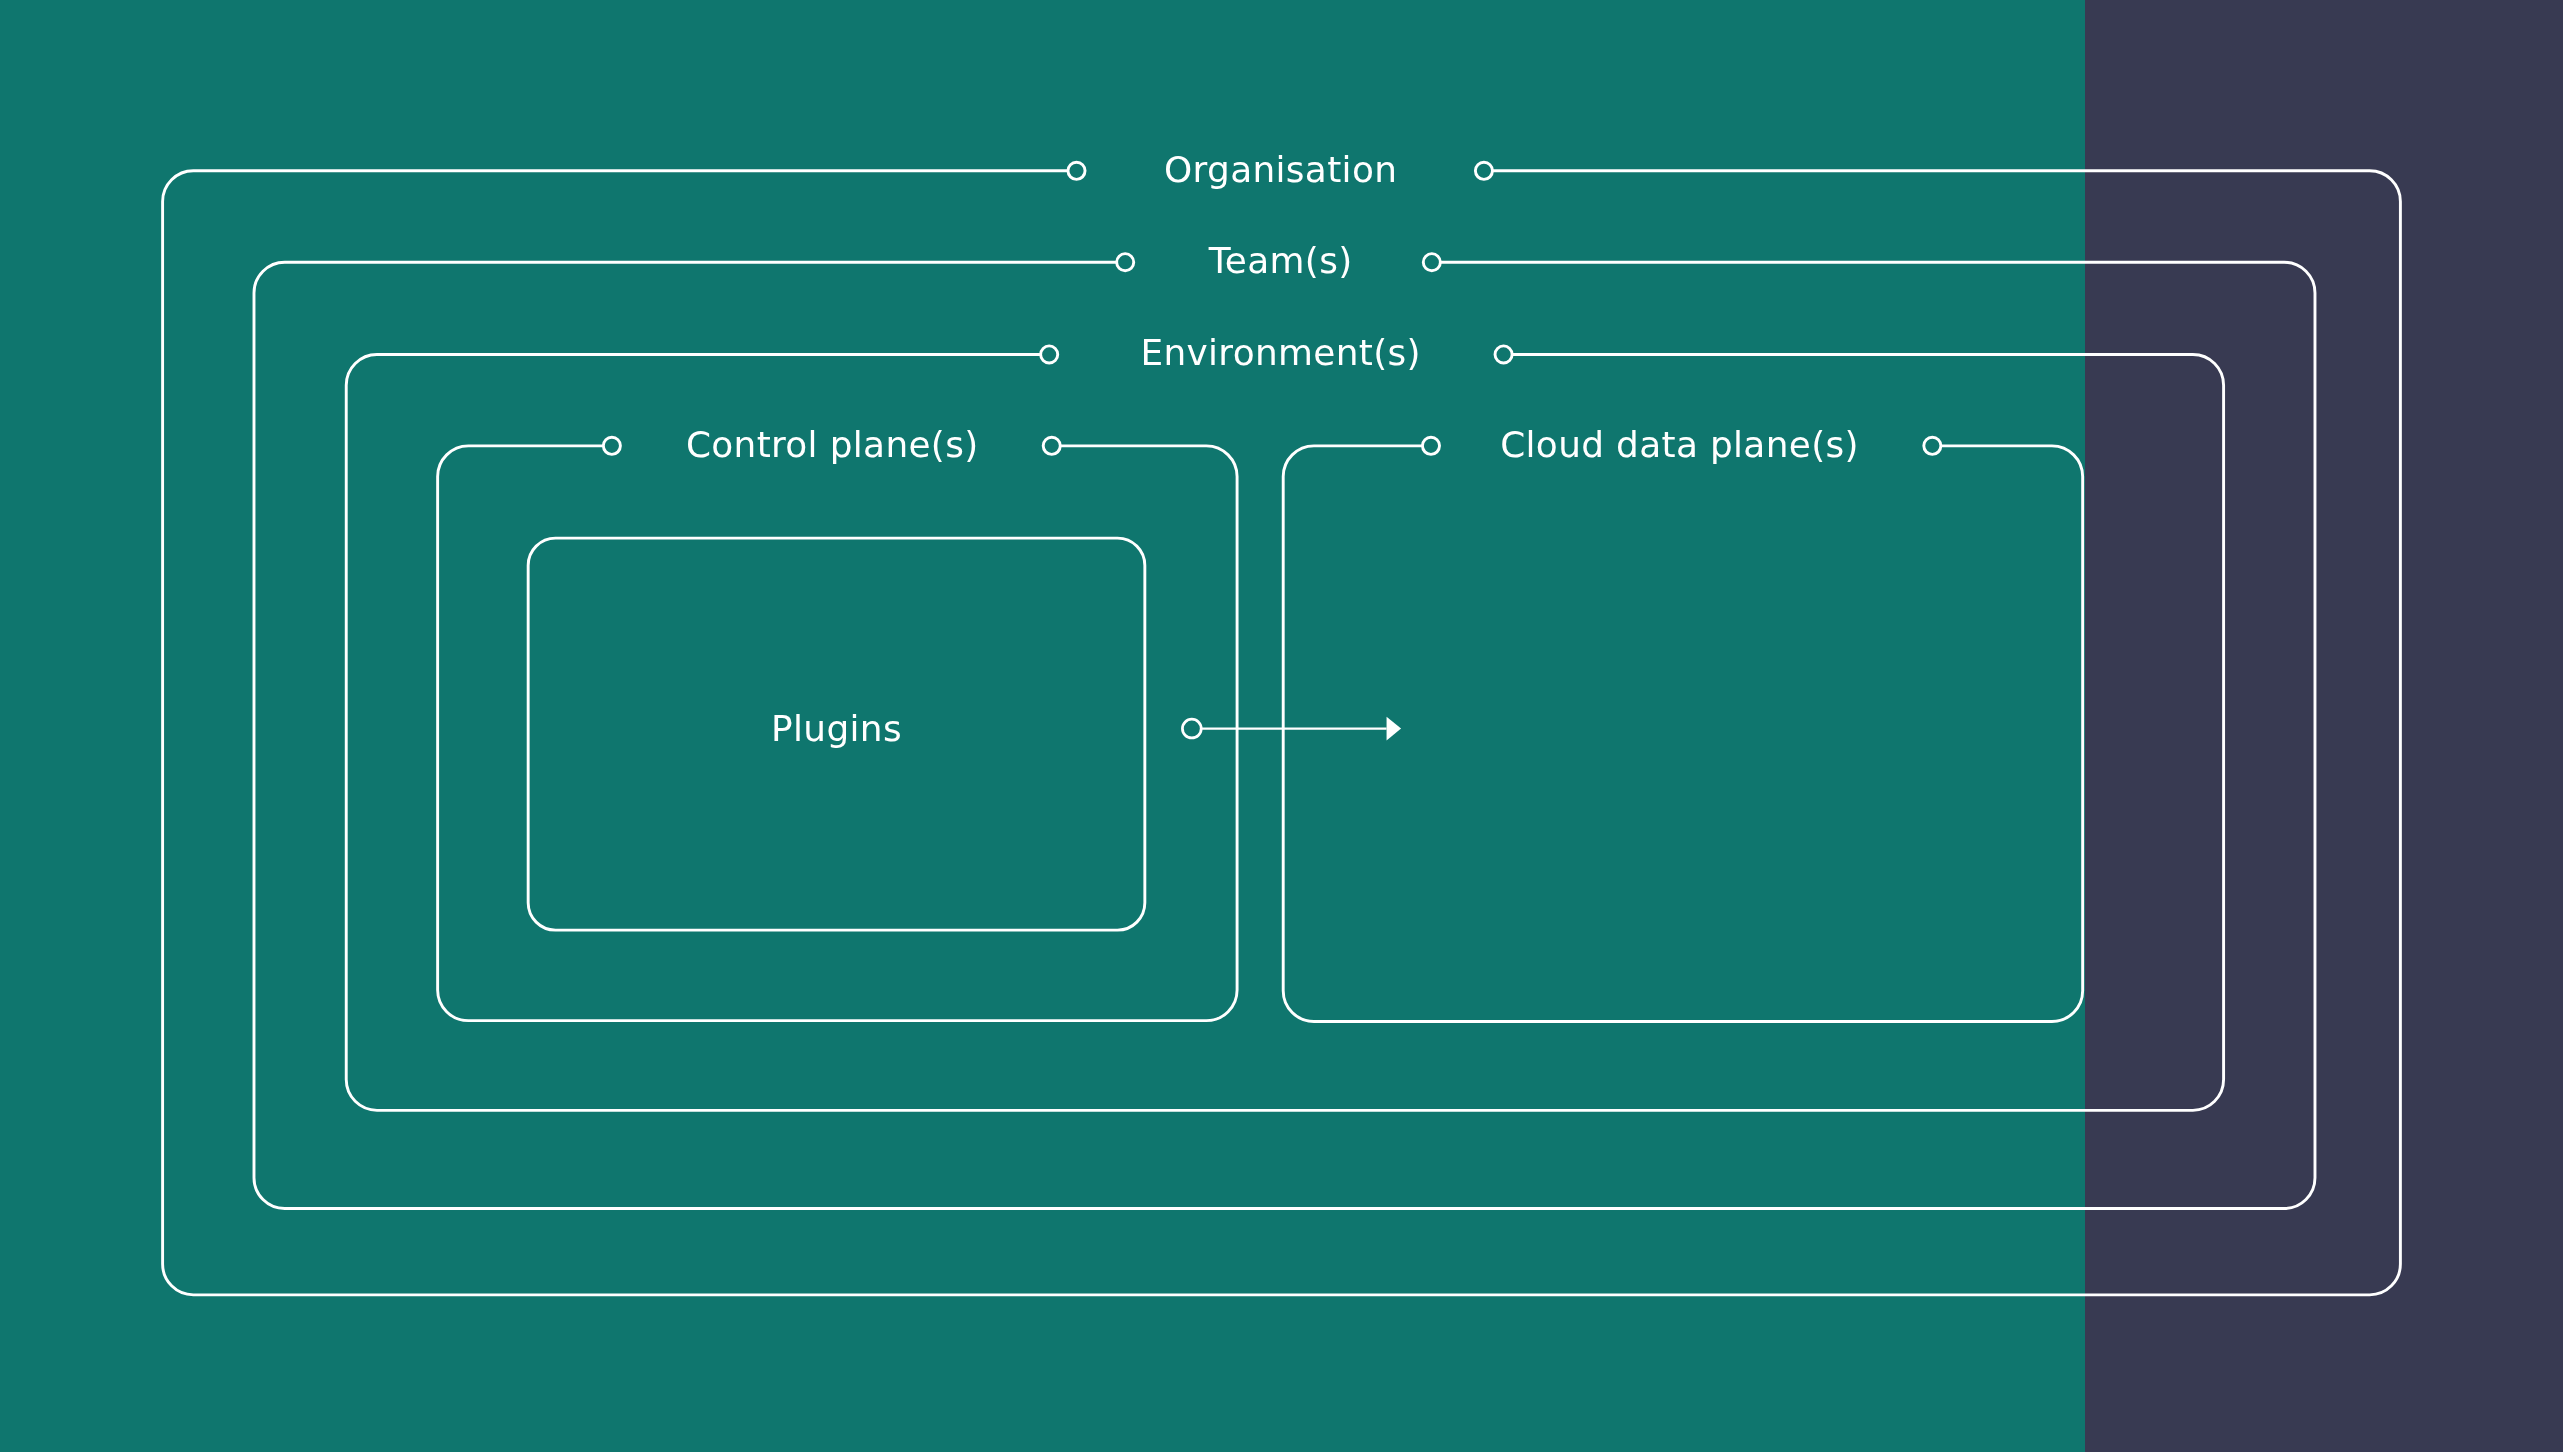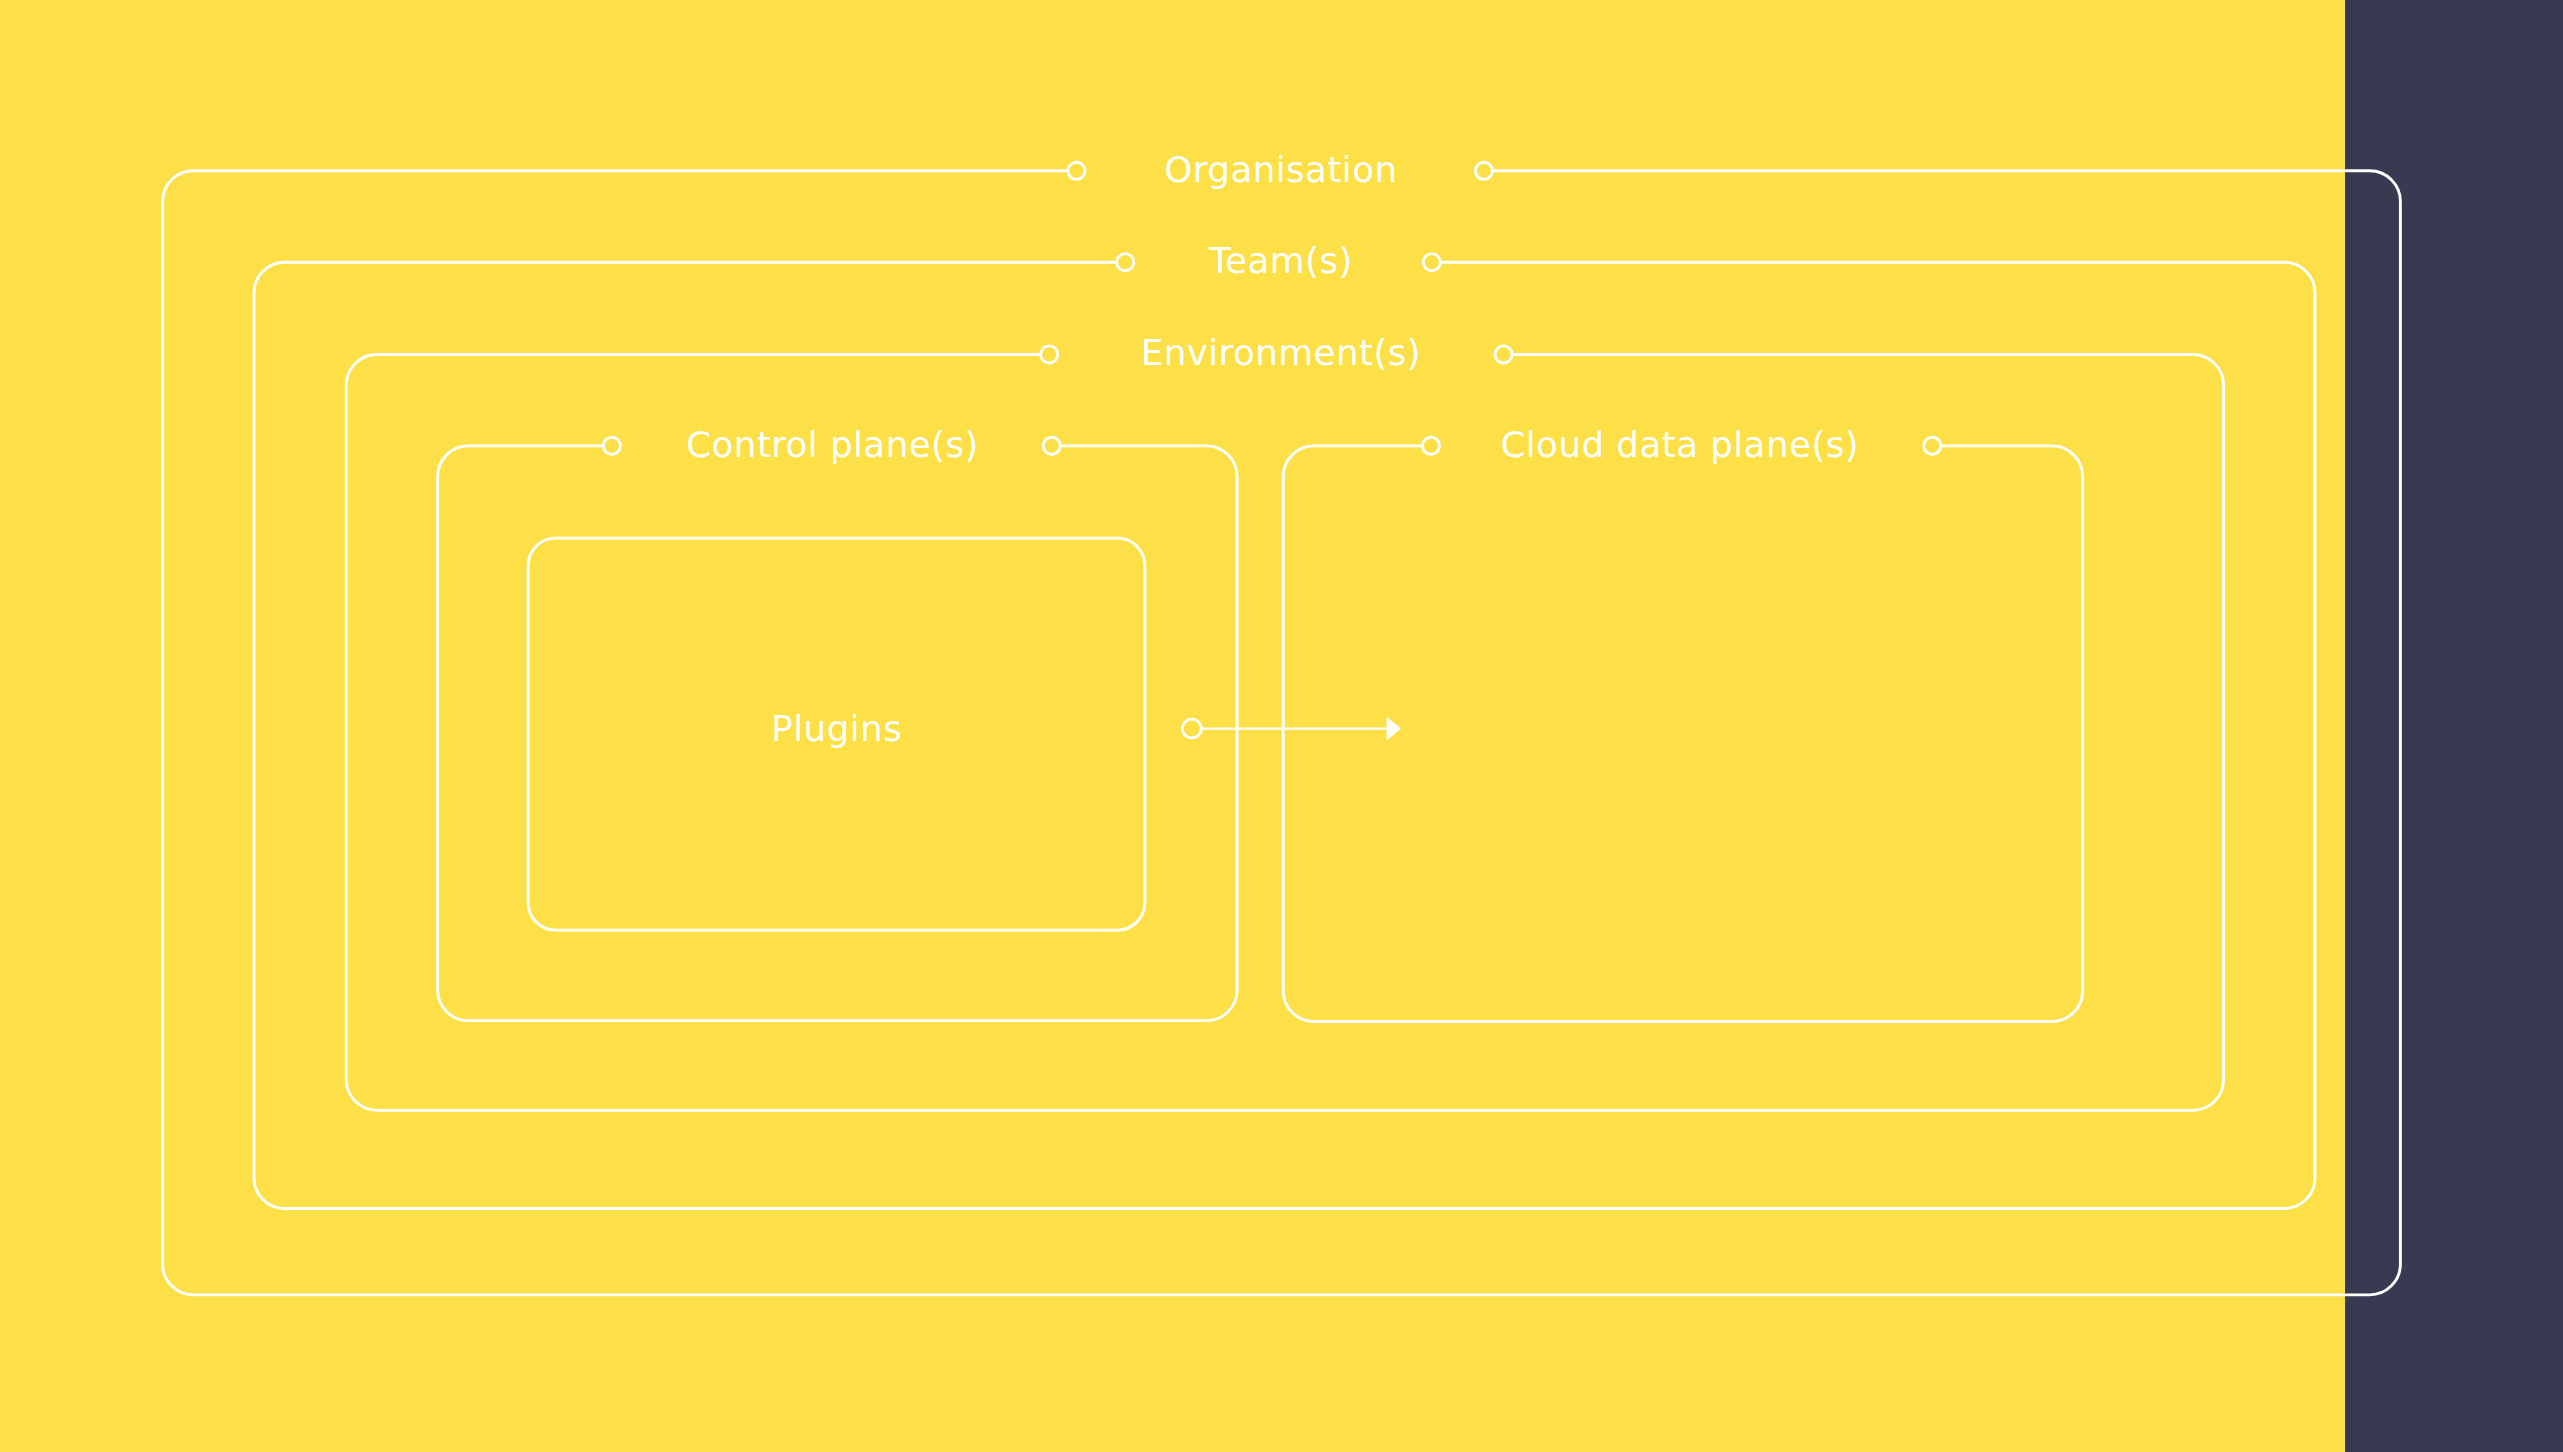--- a/index.html
+++ b/index.html
@@ -9,23 +9,23 @@
     background: #383a52;
   }
   body {
     width: 2563px;
     height: 1452px;
     overflow: hidden;
     font-family: "DejaVu Sans", sans-serif;
   }
   #diagram-root {
     position: relative;
-    width: 2345px;
+    width: 2085px;
     height: 1452px;
-    background: #fde047;
+    background: #0f766e;
     text-decoration: underline;
   }
   svg.diagram {
     position: absolute;
     top: 0;
     left: 0;
     width: 2563px;
     height: 1452px;
     display: block;
   }

